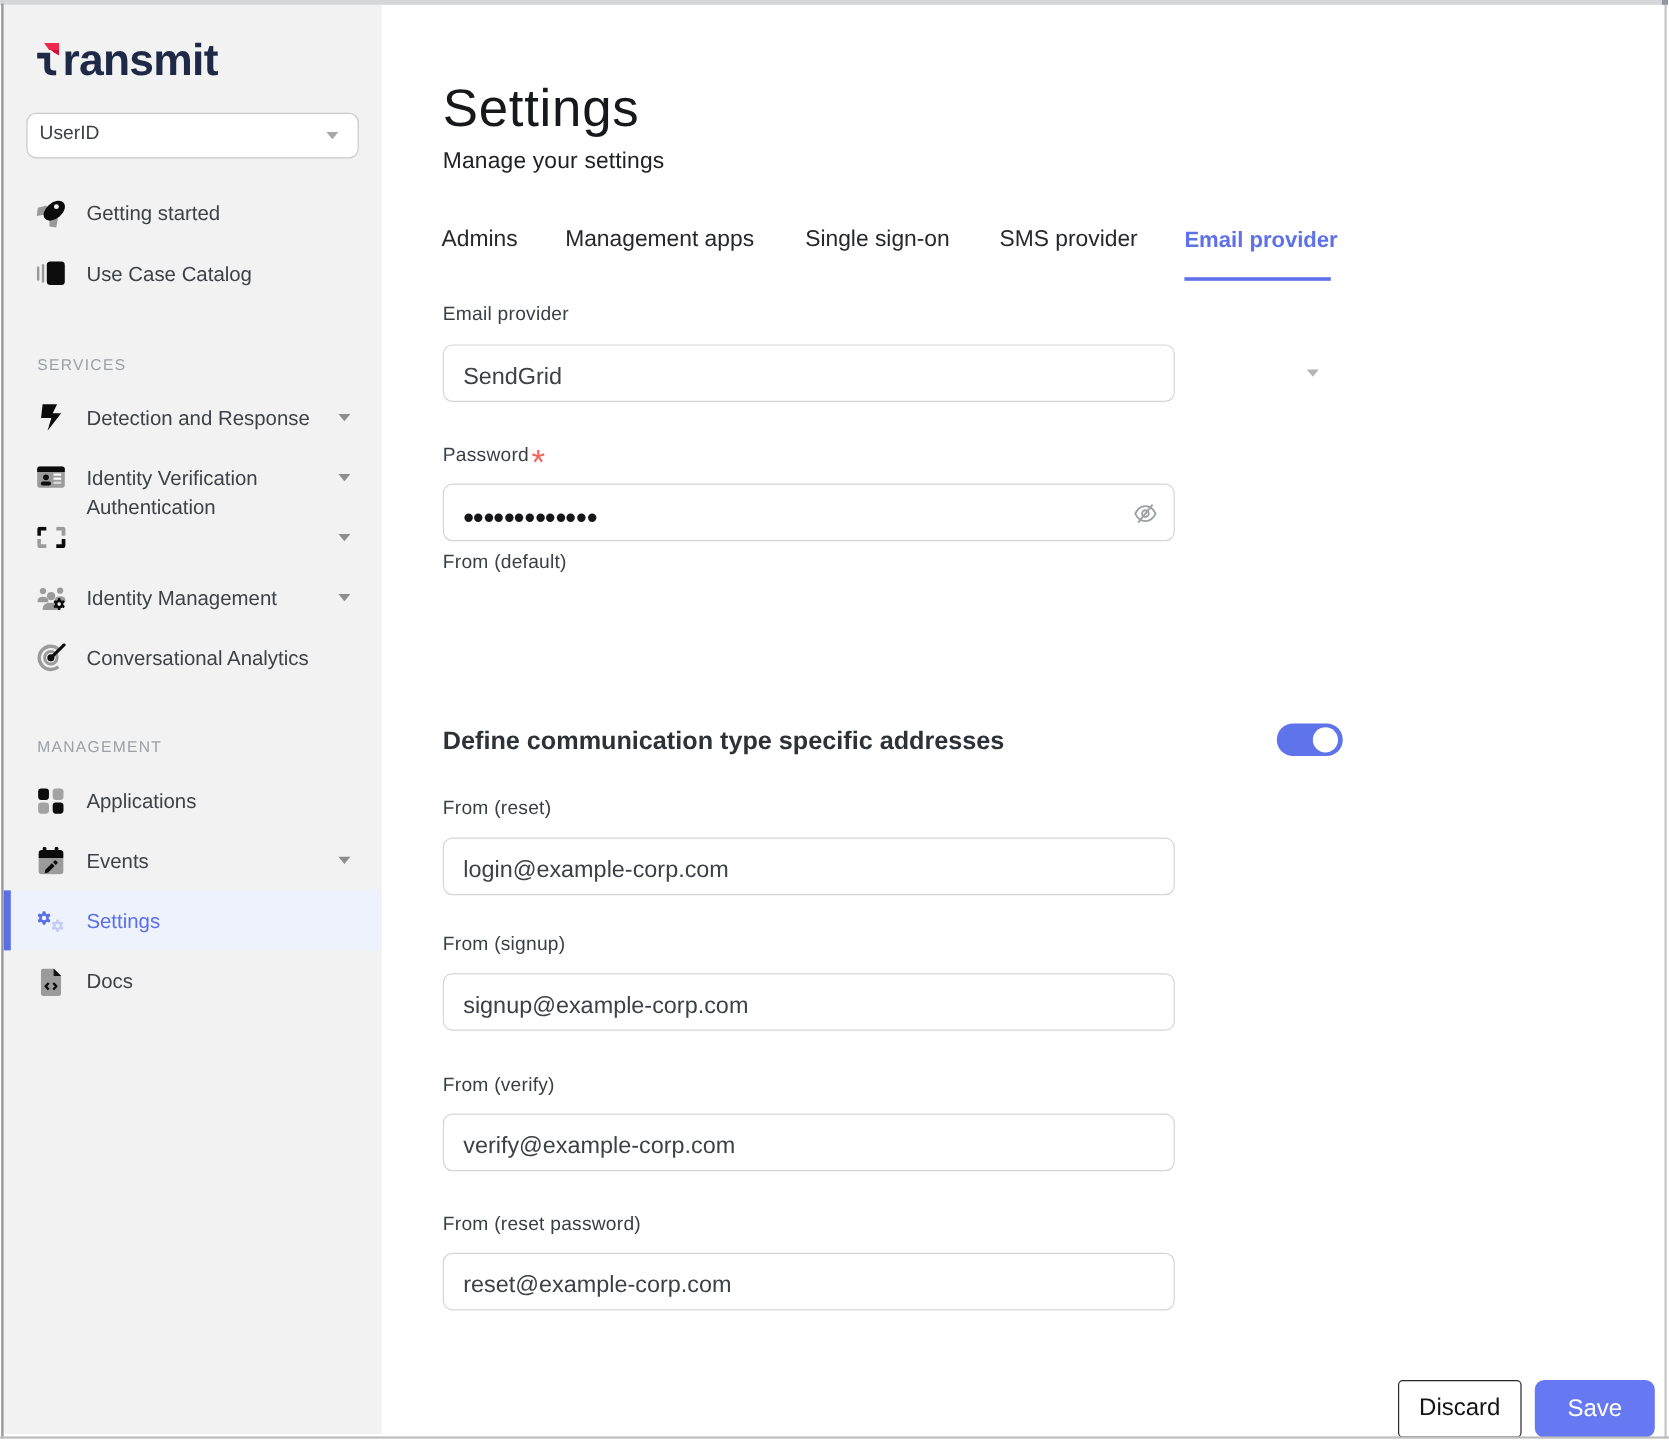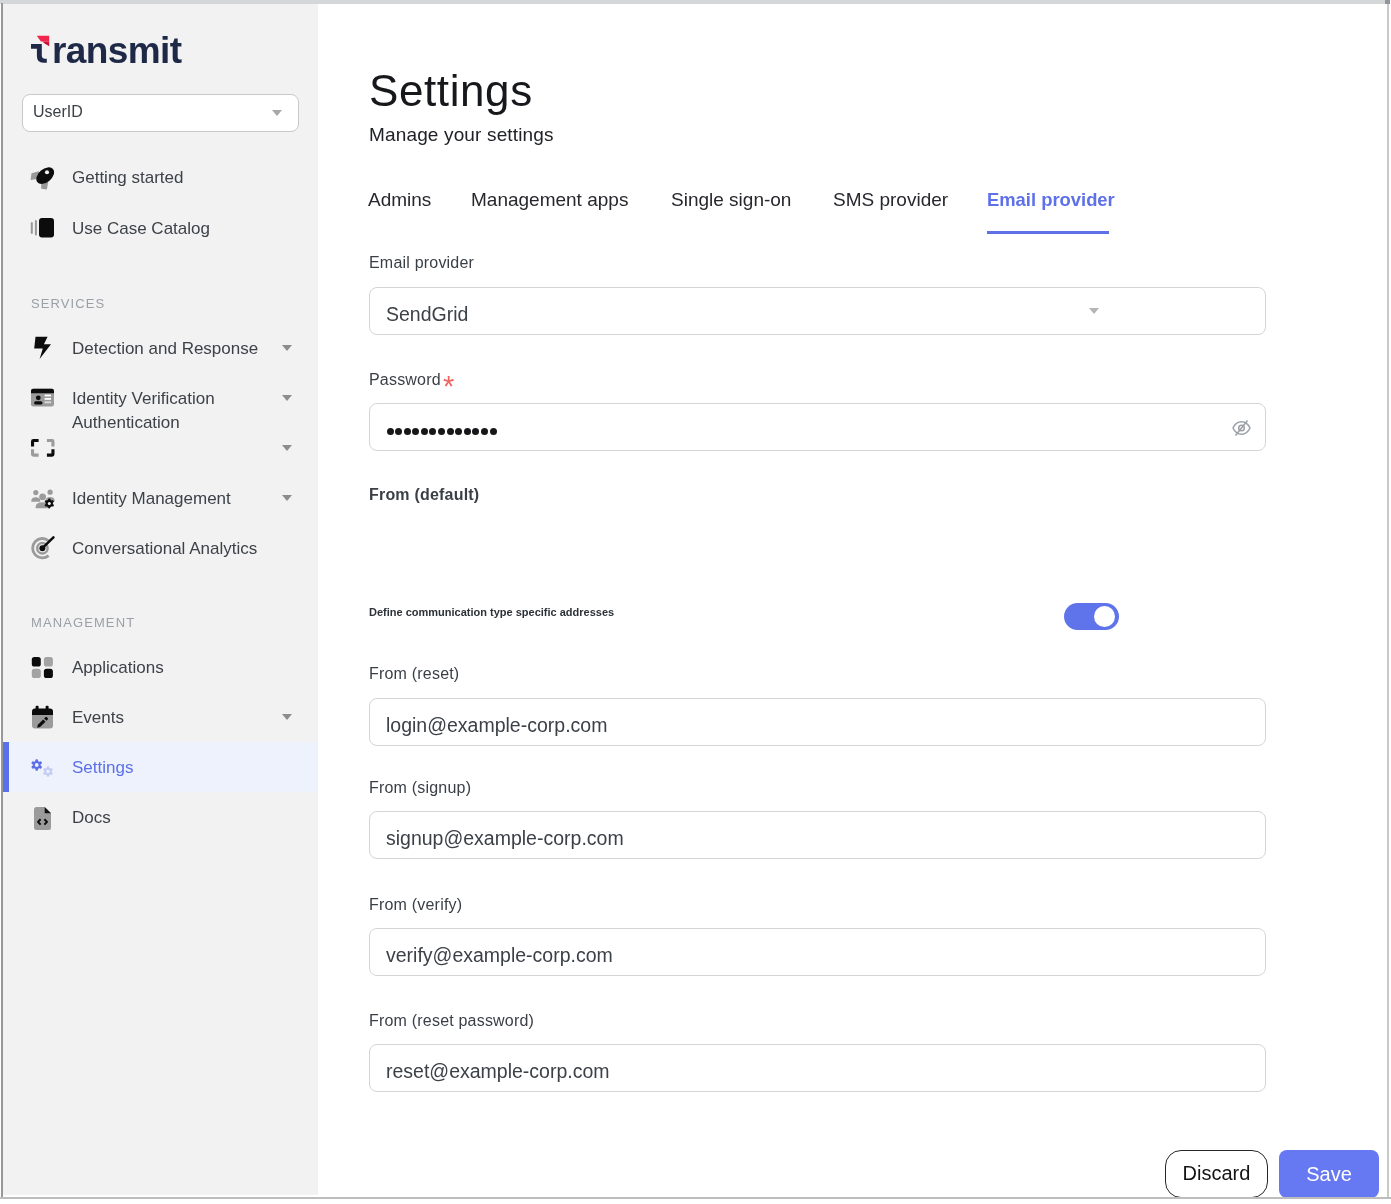--- a/index.html
+++ b/index.html
@@ -1,20 +1,20 @@
 <!DOCTYPE html>
 <html><head>
 <meta charset="utf-8">
 <style>
   * { margin:0; padding:0; box-sizing:border-box; }
   body { font-family:"Liberation Sans", sans-serif; background:#fff; }
   #page { position:relative; width:1391px; height:1204px; background:#fff; overflow:hidden; }
   .abs { position:absolute; }
   .lbl { position:absolute; font-size:16px; color:#3a3f46; letter-spacing:.2px; }
-  .inp { position:absolute; left:369px; width:897px; height:48px; background:#fff;
+  .inp { position:absolute; left:369px; width:610px; height:48px; background:#fff;
          border:1px solid #d5d5d5; border-radius:8px; }
   .inp .txt { position:absolute; left:16px; top:15px; font-size:19.5px; color:#3c4047; letter-spacing:0; }
   .caret { position:absolute; width:0; height:0; border-left:5.5px solid transparent;
            border-right:5.5px solid transparent; border-top:6px solid #8d8d8d; }
   .mitem { position:absolute; left:72px; font-size:17px; color:#3e4248; }
   .shead { position:absolute; left:31px; font-size:13px; color:#9ba0a7; letter-spacing:1.1px; }
   .tab { position:absolute; font-size:19px; color:#27282d; }
   .dot { display:block; width:7px; height:7px; border-radius:50%; background:#17171a; }
 </style>
 </head>
@@ -197,23 +197,23 @@
         <i class="dot"></i>
         <i class="dot"></i>
     </div>
     <svg style="position:absolute; right:13px; top:14px;" width="21" height="20" viewBox="0 0 21 20">
       <path d="M2,10 C4,5.7 7.2,3.8 10.5,3.8 C13.8,3.8 17,5.7 19,10 C17,14.3 13.8,16.2 10.5,16.2 C7.2,16.2 4,14.3 2,10 Z" fill="none" stroke="#9aa0a6" stroke-width="1.5"></path>
       <circle cx="10.5" cy="10" r="2.8" fill="none" stroke="#9aa0a6" stroke-width="1.5"></circle>
       <path d="M16.5,2.5 L4.5,17.5" stroke="#9aa0a6" stroke-width="1.5"></path>
     </svg>
   </div>
 
-  <div class="lbl" style="left:369px; top:486px;font-weight:bold;">From (default)</div>
-
-  <div class="abs" style="left:369px; top:606px; font-size:11px; font-weight:600; color:#2d3238; letter-spacing:0;">Define communication type specific addresses</div>
+  <div class="lbl" style="left:369px; top:460px;">From (default)</div>
+
+  <div class="abs" style="left:369px; top:606px; font-size:21px; font-weight:600; color:#2d3238; letter-spacing:0;">Define communication type specific addresses</div>
   <div class="abs" style="left:1064px; top:603px; width:55px; height:27px; border-radius:13.5px; background:#5f74eb;"></div>
   <div class="abs" style="left:1094px; top:605.8px; width:21.4px; height:21.4px; border-radius:50%; background:#fff;"></div>
 
   <div class="lbl" style="left:369px; top:665px;">From (reset)</div>
   <div class="inp" style="top:698px;">
       <div class="txt">login@example-corp.com</div>
     </div>
 
   <div class="lbl" style="left:369px; top:779px;">From (signup)</div>
   <div class="inp" style="top:811px;">
@@ -223,21 +223,21 @@
   <div class="lbl" style="left:369px; top:896px;">From (verify)</div>
   <div class="inp" style="top:928px;">
       <div class="txt">verify@example-corp.com</div>
     </div>
 
   <div class="lbl" style="left:369px; top:1012px;">From (reset password)</div>
   <div class="inp" style="top:1044px;">
       <div class="txt">reset@example-corp.com</div>
     </div>
 
-  <div class="abs" style="left:1165px; top:1150px; width:103px; height:48px; background:#fff; border:1.5px solid #27272a; border-radius:16px; text-align:center; font-size:20px; color:#141417; line-height:45px;">Discard</div>
+  <div class="abs" style="left:1165px; top:1150px; width:103px; height:48px; background:#fff; border:1.5px solid #27272a; border-radius:4px; text-align:center; font-size:20px; color:#141417; line-height:45px;">Discard</div>
   <div class="abs" style="left:1279px; top:1150px; width:100px; height:48px; background:#6679f2; border-radius:8px; text-align:center; font-size:20px; color:#fff; line-height:48px;">Save</div>
 
   <div class="abs" style="left:0; top:0; width:1388px; height:4px; background:#d5d6d8; z-index:10;"></div>
   <div class="abs" style="left:1385px; top:0; width:5px; height:4px; background:#9096a0; z-index:11;"></div>
   <div class="abs" style="left:1px; top:3px; width:2px; height:1196px; background:#98989a; z-index:10;"></div>
   <div class="abs" style="left:1387px; top:4px; width:2px; height:1195px; background:#c9c9c9; z-index:10;"></div>
   <div class="abs" style="left:0; top:1197px; width:1391px; height:2px; background:#bdbdbd; z-index:10;"></div>
   <div class="abs" style="left:0; top:1199px; width:1391px; height:5px; background:#fff; z-index:10;"></div>
   <div class="abs" style="left:1389px; top:0; width:2px; height:1204px; background:#fff; z-index:9;"></div>
 </div>

